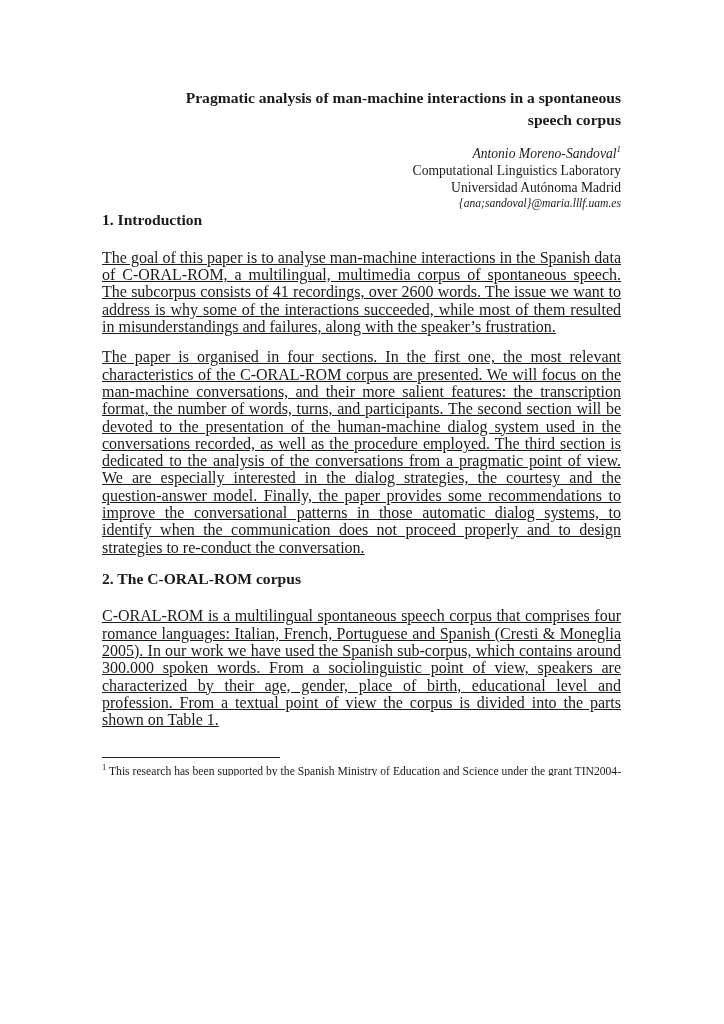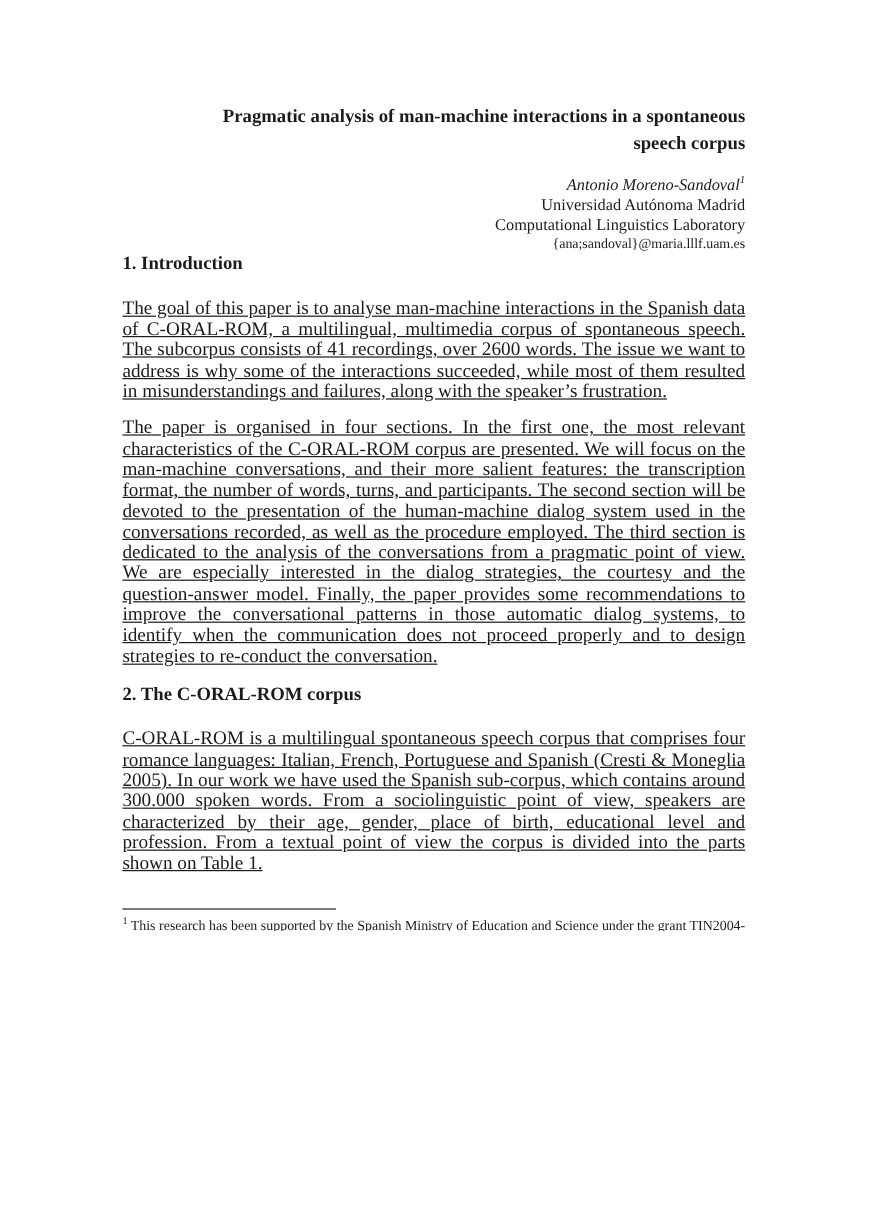--- a/index.html
+++ b/index.html
@@ -32,20 +32,21 @@
   .authors {
     margin-top: 15px;
     text-align: right;
     font-size: 13.6px;
     line-height: 16.8px;
   }
   .authors .italic {
     font-style: italic;
   }
   .authors .email {
+    font-style: italic;
     font-size: 11.6px;
     line-height: 15px;
   }
   .authors sup {
     font-size: 9px;
     line-height: 0;
   }
   .section-heading {
     font-weight: bold;
     font-size: 15.6px;
@@ -91,22 +92,22 @@
 <div class="page">
   <div class="content">
 
     <h1 class="title-block">
       <div>Pragmatic analysis of man-machine interactions in a spontaneous</div>
       <div>speech corpus</div>
     </h1>
 
     <div class="authors">
       <div class="italic"><span>Antonio Moreno-Sandoval</span><sup>1</sup></div>
+      <div>Computational Linguistics Laboratory</div>
       <div>Universidad Autónoma Madrid</div>
-      <div>Computational Linguistics Laboratory</div>
       <div class="email">{ana;sandoval}@maria.lllf.uam.es</div>
     </div>
 
     <h2 class="section-heading first">1. Introduction</h2>
 
     <p class="body">The goal of this paper is to analyse man-machine interactions in the Spanish data of C-ORAL-ROM, a multilingual, multimedia corpus of spontaneous speech. The subcorpus consists of 41 recordings, over 2600 words. The issue we want to address is why some of the interactions succeeded, while most of them resulted in misunderstandings and failures, along with the speaker’s frustration.</p>
     <p class="body">The paper is organised in four sections. In the first one, the most relevant characteristics of the C-ORAL-ROM corpus are presented. We will focus on the man-machine conversations, and their more salient features: the transcription format, the number of words, turns, and participants. The second section will be devoted to the presentation of the human-machine dialog system used in the conversations recorded, as well as the procedure employed. The third section is dedicated to the analysis of the conversations from a pragmatic point of view. We are especially interested in the dialog strategies, the courtesy and the question-answer model. Finally, the paper provides some recommendations to improve the conversational patterns in those automatic dialog systems, to identify when the communication does not proceed properly and to design strategies to re-conduct the conversation.</p>
 
     <h2 class="section-heading second">2. The C-ORAL-ROM corpus</h2>
 

